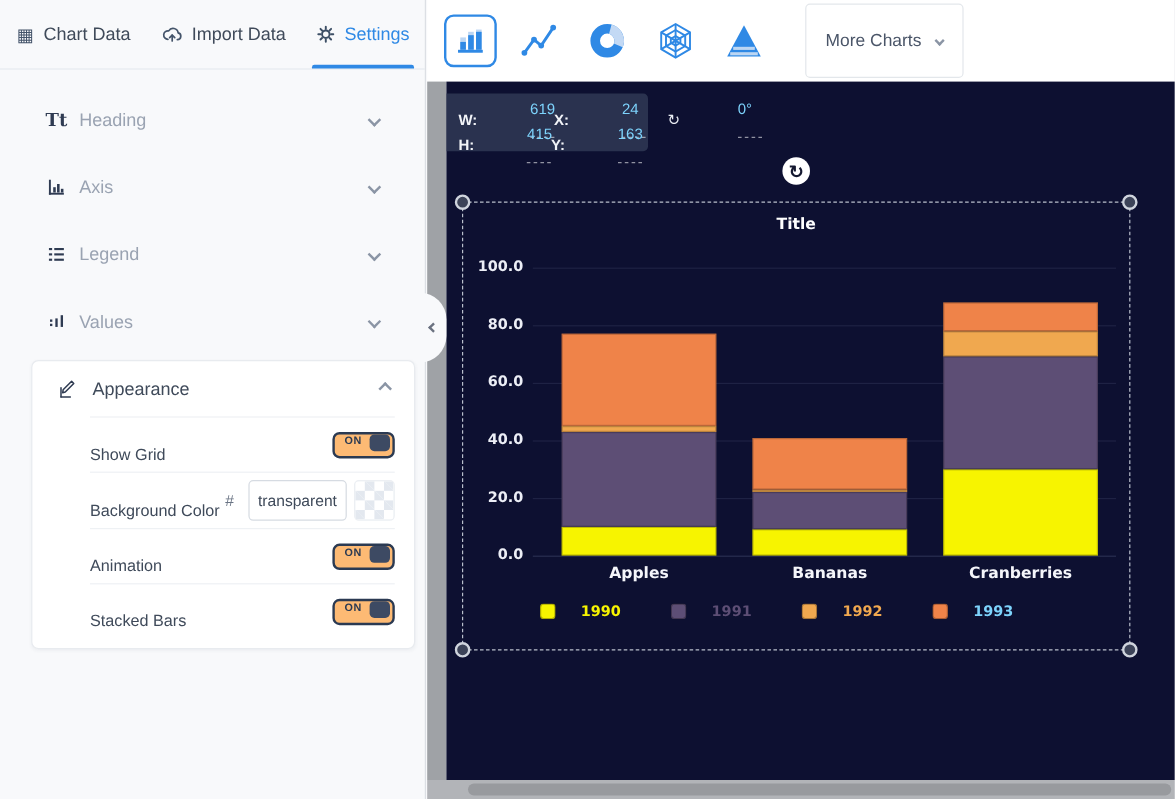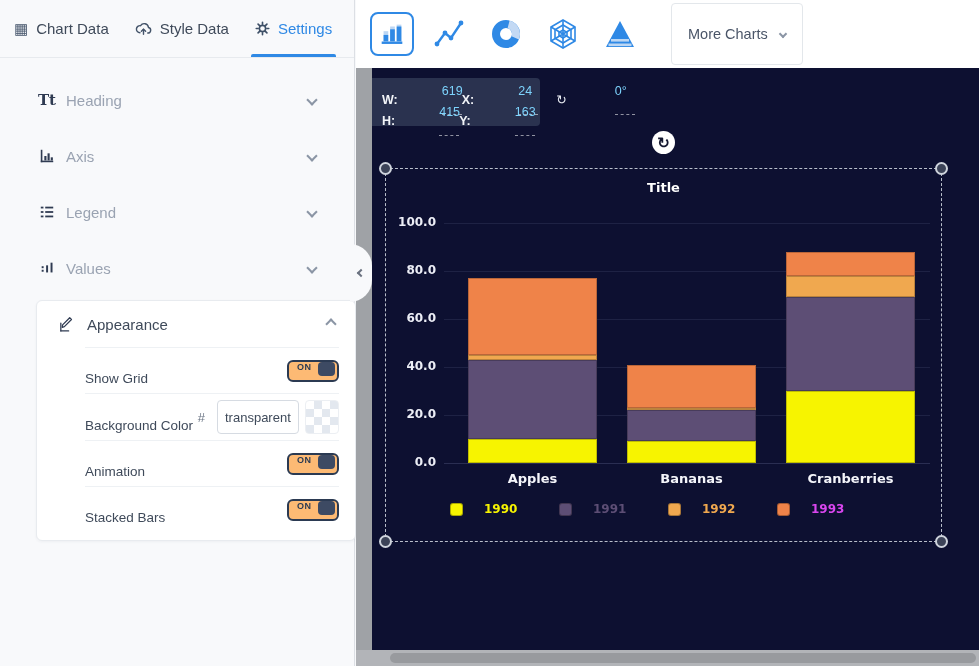--- a/index.html
+++ b/index.html
@@ -20,21 +20,21 @@
   .sec-ic { width:26px; display:flex; justify-content:center; color:#2f3b52; }
   .sec-label { margin-left:6px; font-size:15px; color:#9aa3b2; }
   .sec-row .chev { margin-left:auto; }
 
   .chev { width:8px; height:8px; border-right:2px solid #8b95a5; border-bottom:2px solid #8b95a5; display:inline-block; }
   .chev.down { transform:rotate(45deg); }
   .chev.up { transform:rotate(-135deg); }
   .chev.left { transform:rotate(135deg); }
   .chev.sm { width:6px; height:6px; }
 
-  .card { position:absolute; left:36px; top:300px; width:320px; background:#ffffff; border:1px solid #e8ebef; border-radius:6px; box-shadow:0 1px 3px rgba(40,50,70,.05); padding-bottom:8px; }
+  .card { position:absolute; left:26px; top:300px; width:320px; background:#ffffff; border:1px solid #e8ebef; border-radius:6px; box-shadow:0 1px 3px rgba(40,50,70,.05); padding-bottom:8px; }
   .card-head { height:46px; display:flex; align-items:center; padding:0 20px 0 16px; cursor:pointer; }
   .card-head .sec-label2 { margin-left:8px; font-size:15px; color:#3f4a5a; }
   .card-head .chev { margin-left:auto; }
   .crow { min-height:46px; display:flex; align-items:center; margin:0 16px 0 48px; padding:6px 0; border-top:1px solid #eef1f4; }
   .crow:first-of-type { border-top:none; }
   .crow-label { font-size:13.5px; color:#3f4a5a;margin-top:16px; }
   .crow .ctl { margin-left:auto; display:flex; align-items:center; gap:6px; }
 
   .toggle { width:52px; height:22px; border:2px solid #2b3a52; border-radius:6px; background:#fdba74; display:flex; align-items:flex-start; cursor:pointer; }
   .toggle .on { font-size:9px; font-weight:bold; color:#2b3a52; letter-spacing:.5px; margin-left:8px; }
@@ -98,21 +98,21 @@
         <span>Chart Data</span>
       </div>
       <div class="tab">
         <span class="ticon">
           <svg width="17" height="17" viewBox="0 0 24 24" fill="none" stroke="#44546a" stroke-width="2" stroke-linecap="round" stroke-linejoin="round">
               <path d="M7 18a5 5 0 1 1 .9-9.92A6 6 0 0 1 19 10.5 4 4 0 0 1 18 18.4"></path>
               <path d="M12 13v7"></path>
               <path d="M9 16l3-3 3 3"></path>
             </svg>
         </span>
-        <span>Style Data</span>
+        <span>Import Data</span>
       </div>
       <div class="tab active">
         <span class="ticon">
           <svg width="15" height="15" viewBox="0 0 24 24" fill="none" stroke="#3d4f66" stroke-width="2.6" stroke-linecap="round">
               <circle cx="12" cy="12" r="5"></circle>
               <path d="M12 2v3M12 19v3M2 12h3M19 12h3M4.9 4.9l2.1 2.1M17 17l2.1 2.1M19.1 4.9L17 7M7 17l-2.1 2.1"></path>
             </svg>
         </span>
         <span>Settings</span>
         <span class="underline"></span>
@@ -340,21 +340,21 @@
           <span>1990</span>
         </div>
         <div class="lgi" style="left: 187px; top: 434px; color: rgb(93, 78, 117);">
           <span class="sw" style="background: rgb(93, 78, 117);"></span>
           <span>1991</span>
         </div>
         <div class="lgi" style="left: 296px; top: 434px; color: rgb(240, 168, 79);">
           <span class="sw" style="background: rgb(240, 168, 79);"></span>
           <span>1992</span>
         </div>
-        <div class="lgi" style="left: 405px; top: 434px; color: #d946ef;">
+        <div class="lgi" style="left: 405px; top: 434px; color: #7dd3fc;">
           <span class="sw" style="background: rgb(239, 131, 73);"></span>
           <span>1993</span>
         </div>
       </div>
   </main>
 
   <div class="hscroll">
     <div class="hthumb"></div>
   </div>
 

